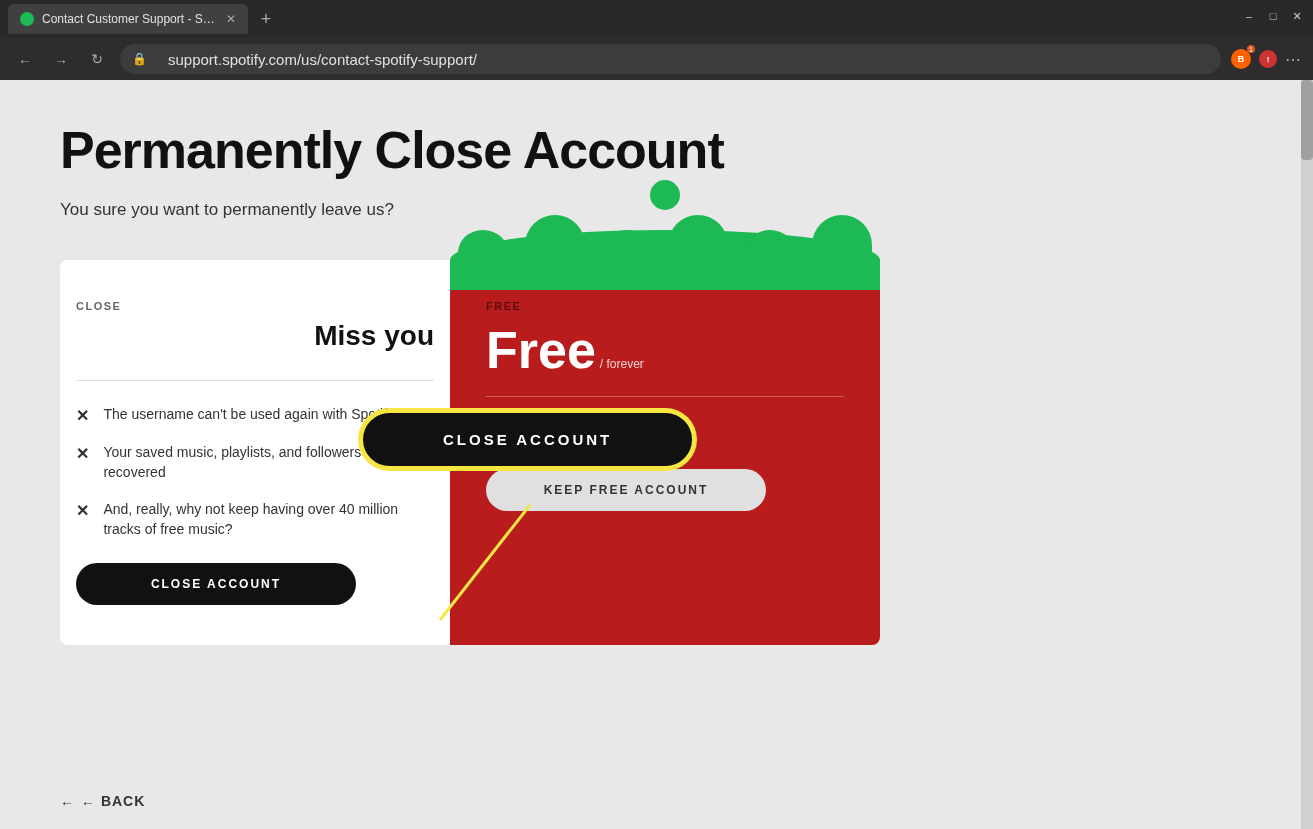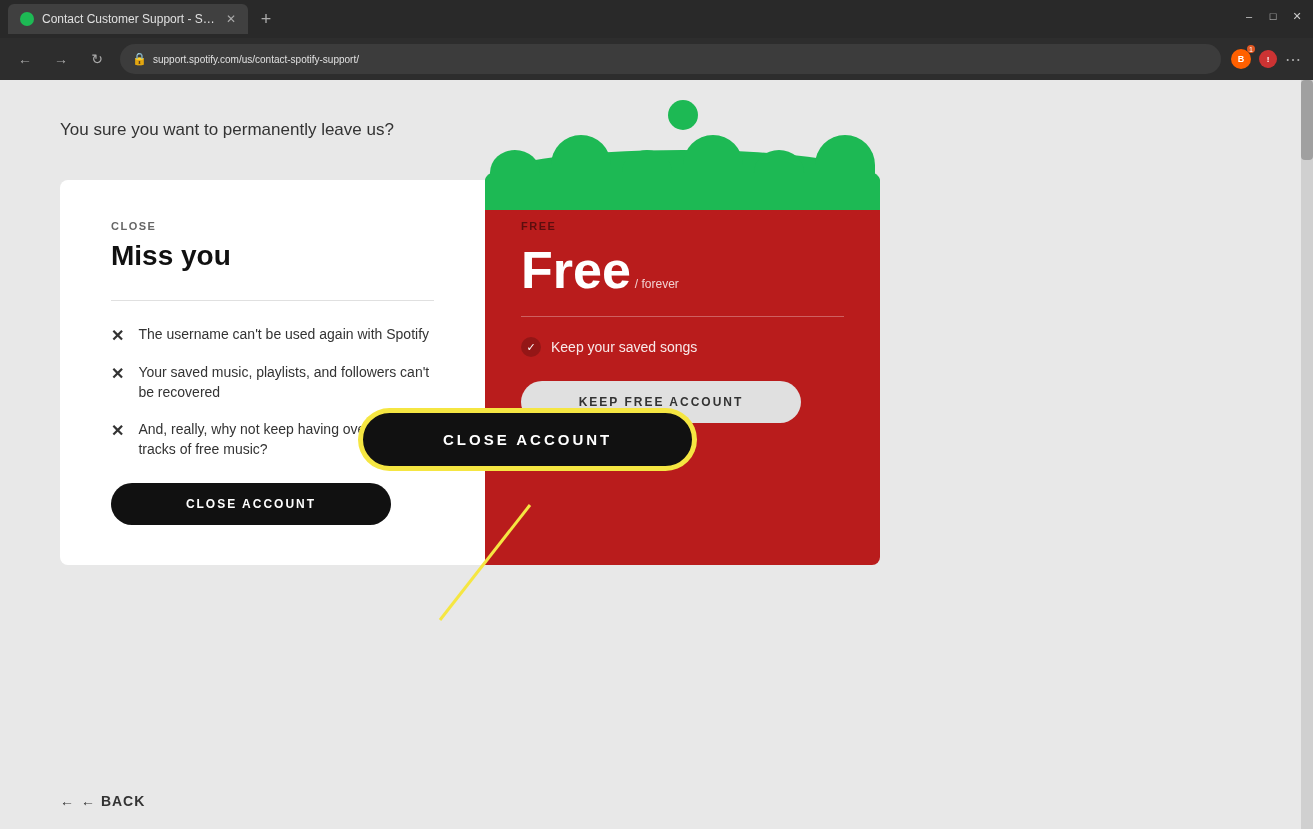--- a/index.html
+++ b/index.html
@@ -124,22 +124,23 @@
       padding: 0 12px;
       gap: 6px;
     }
 
     .lock-icon {
       color: #aaa;
       font-size: 12px;
     }
 
     .address-text {
-      font-size: 10px;
+      font-size: 15px;
       color: #e0e0e0;
+      margin-left: 15px;
     }
 
     .browser-menu-area {
       display: flex;
       align-items: center;
       gap: 8px;
     }
 
     .brave-icon {
       width: 20px;
@@ -185,41 +186,42 @@
     .cards-container {
       display: flex;
       gap: 0;
       max-width: 820px;
     }
 
     
     .close-card {
       background: #fff;
       border-radius: 8px 0 0 8px;
-      padding: 40px 51px;
+      padding: 40px 16px;
       flex: 1;
       min-width: 380px;
       position: relative;
       z-index: 1;
     }
 
     .card-label {
       font-size: 11px;
       font-weight: 700;
       color: #666;
       letter-spacing: 1.5px;
       text-transform: uppercase;
       margin-bottom: 8px;
     }
 
     .card-heading {
       font-size: 28px;
       font-weight: 700;
       color: #111;
       margin-bottom: 28px;
+      text-align: right;
     }
 
     .divider {
       height: 1px;
       background: #e0e0e0;
       margin-bottom: 24px;
     }
 
     .warning-item {
       display: flex;
@@ -375,21 +377,21 @@
       color: #333;
       border: none;
       border-radius: 30px;
       padding: 14px 28px;
       font-size: 12px;
       font-weight: 700;
       letter-spacing: 2px;
       text-transform: uppercase;
       cursor: pointer;
       width: 280px;
-      margin-top: 24px;
+      margin-top: 32px;
       display: block;
     }
 
     .close-account-highlight-btn {
       background: #111;
       color: #fff;
       border: 3px solid #f5e642;
       border-radius: 30px;
       padding: 18px 80px;
       font-size: 15px;
@@ -483,20 +485,21 @@
       </div>
       <div style="display:flex;align-items:center;gap:2px;">
         <div style="width:18px;height:18px;background:#cc3333;border-radius:50%;display:flex;align-items:center;justify-content:center;font-size:8px;color:#fff;font-weight:bold;">!</div>
       </div>
       <div class="menu-dots">⋯</div>
     </div>
   </div>
 
   <div class="page-content">
 
+    <h1 class="page-title">Permanently Close Account</h1>
     <p class="page-subtitle">You sure you want to permanently leave us?</p>
 
     <div class="cards-container">
 
       <div class="close-card">
         <div class="card-label">CLOSE</div>
         <div class="card-heading">Miss you</div>
         <div class="divider"></div>
 
         <div class="warning-item">

